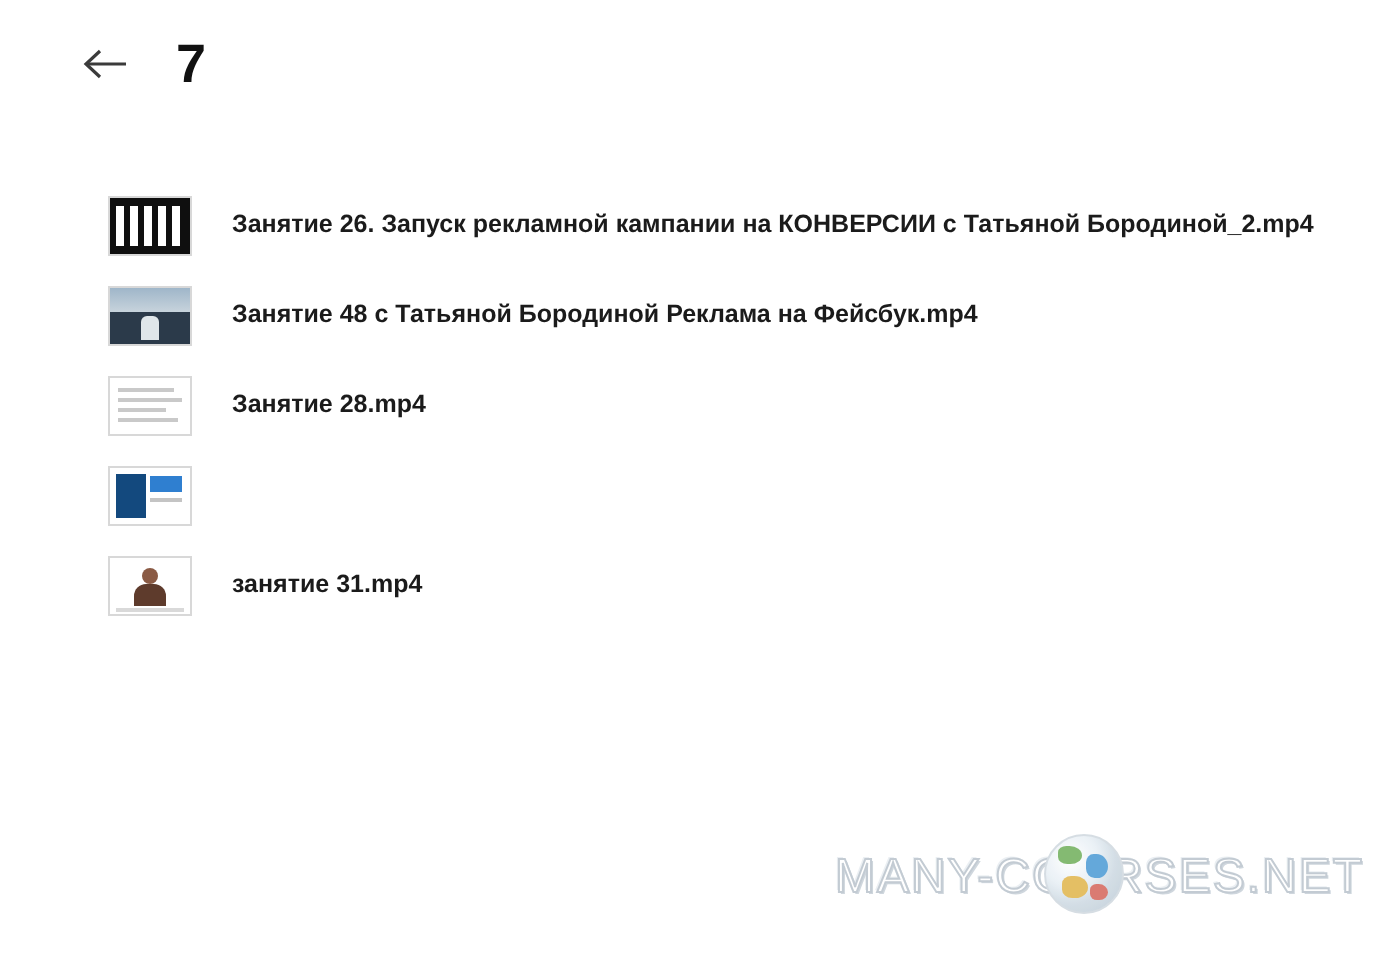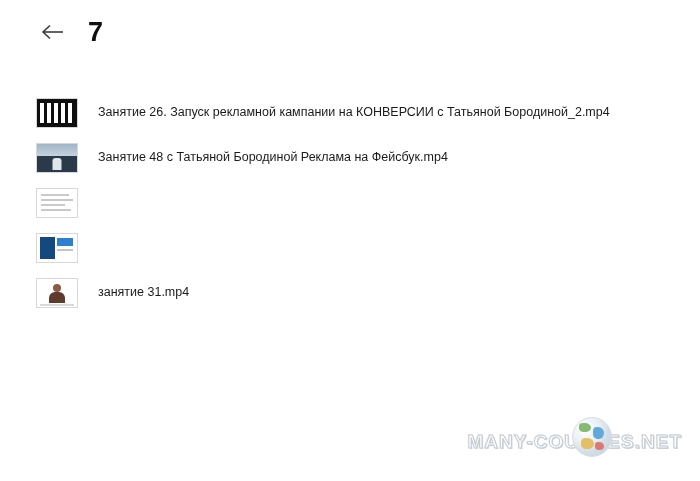--- a/index.html
+++ b/index.html
@@ -39,22 +39,23 @@
     font-size: 27px;
     font-weight: bold;
     color: #111111;
     line-height: 1;
     letter-spacing: 0px;
   }
 
   
   .file-list {
     margin-top: 44px;
-    padding-left: 36px;
+    padding-left: 54px;
     padding-right: 20px;
+    font-weight: bold;
   }
   .file-row {
     display: flex;
     align-items: center;
     height: 45px;
     cursor: pointer;
   }
   .thumb {
     width: 42px;
     height: 30px;
@@ -142,22 +143,22 @@
   .watermark {
     position: absolute;
     right: 18px;
     bottom: 28px;
     display: flex;
     align-items: center;
     opacity: 0.85;
     pointer-events: none;
   }
   .watermark .wm-text {
-    font-size: 19px;
-    font-weight: bold;
+    font-size: 24px;
+    font-weight: normal;
     letter-spacing: 1px;
     color: #ffffff;
     -webkit-text-stroke: 1px #b9c3cc;
     text-shadow:
       1px 1px 0 #c7d0d8,
       -1px -1px 0 #e8edf1;
   }
   .wm-globe {
     position: absolute;
     left: 104px;
@@ -210,20 +211,21 @@
     <div class="file-name">Занятие 48 с Татьяной Бородиной Реклама на Фейсбук.mp4</div>
   </div>
 
   <div class="file-row">
     <div class="thumb th-doc">
       <div class="line l1"></div>
       <div class="line l2"></div>
       <div class="line l3"></div>
       <div class="line l4"></div>
     </div>
+    <div class="file-name">Занятие 28.mp4</div>
   </div>
 
 
   <div class="file-row">
     <div class="thumb th-blue">
       <div class="block"></div>
       <div class="block2"></div>
       <div class="txt"></div>
     </div>
   </div>

